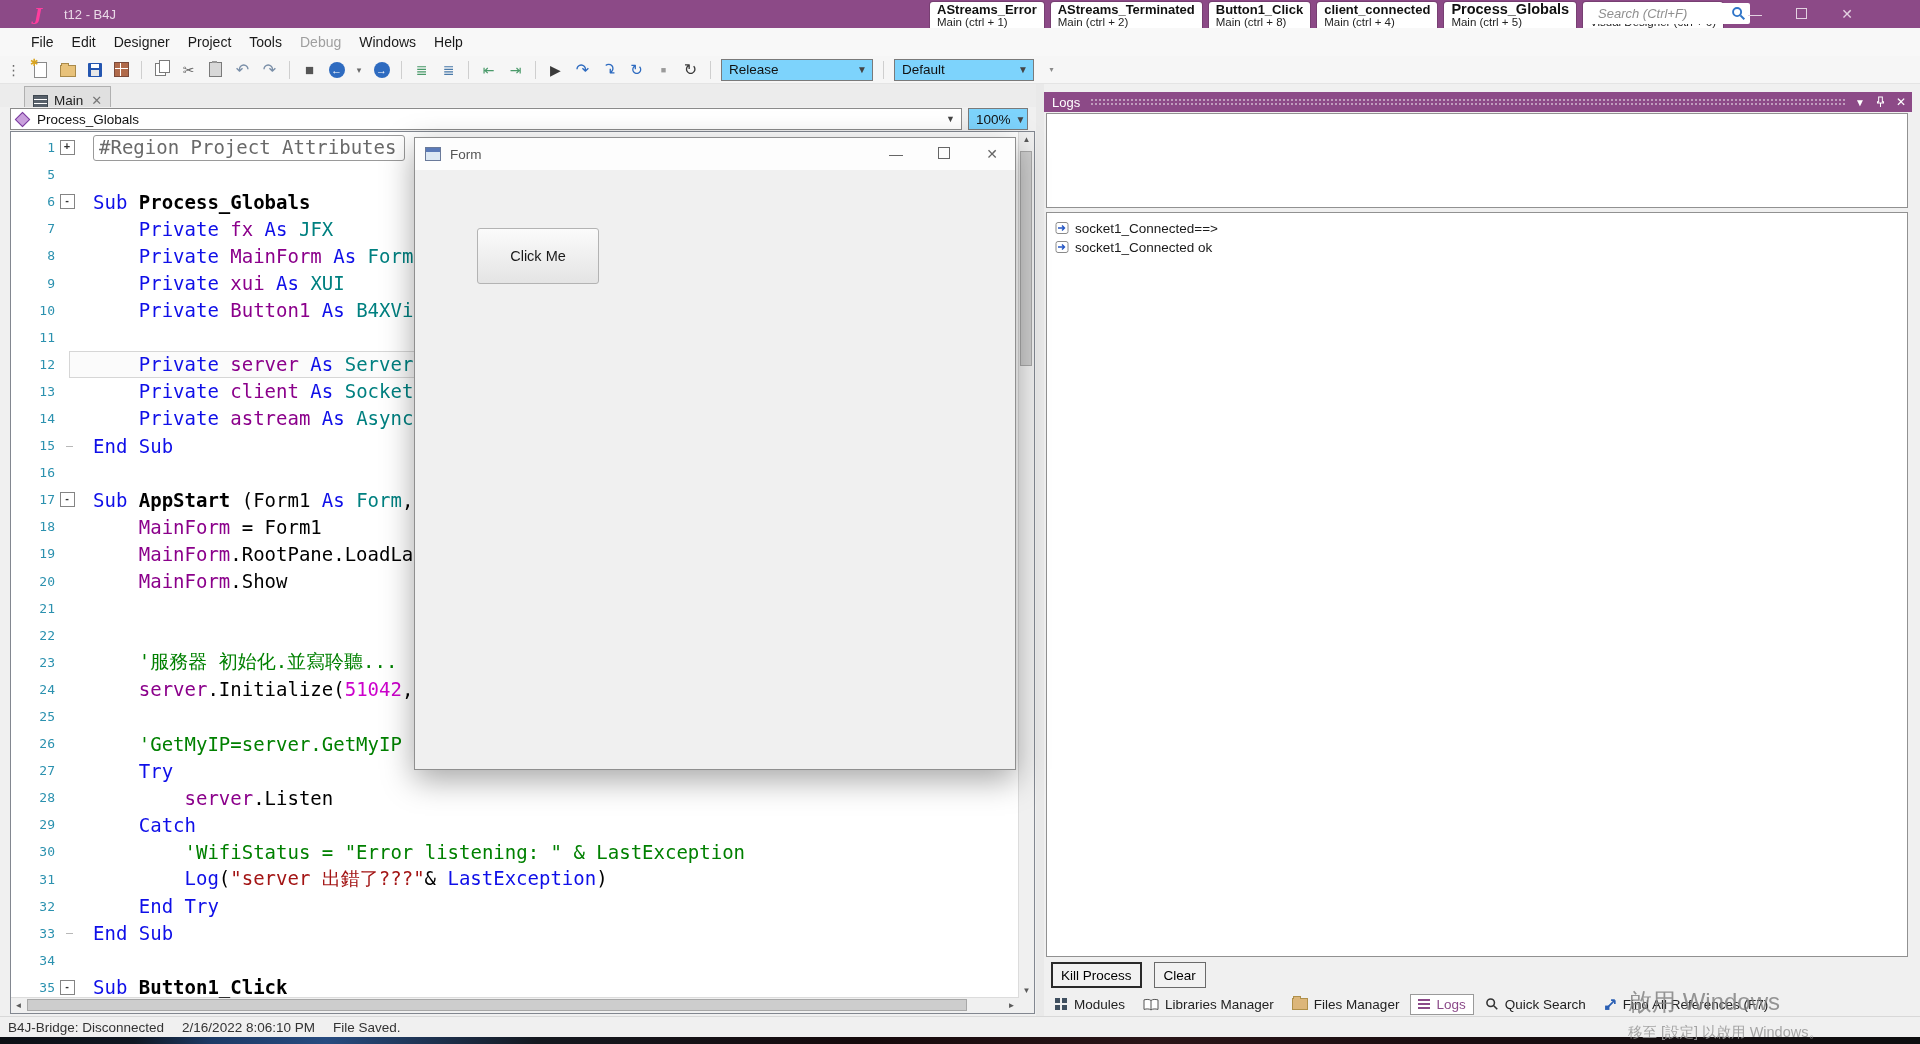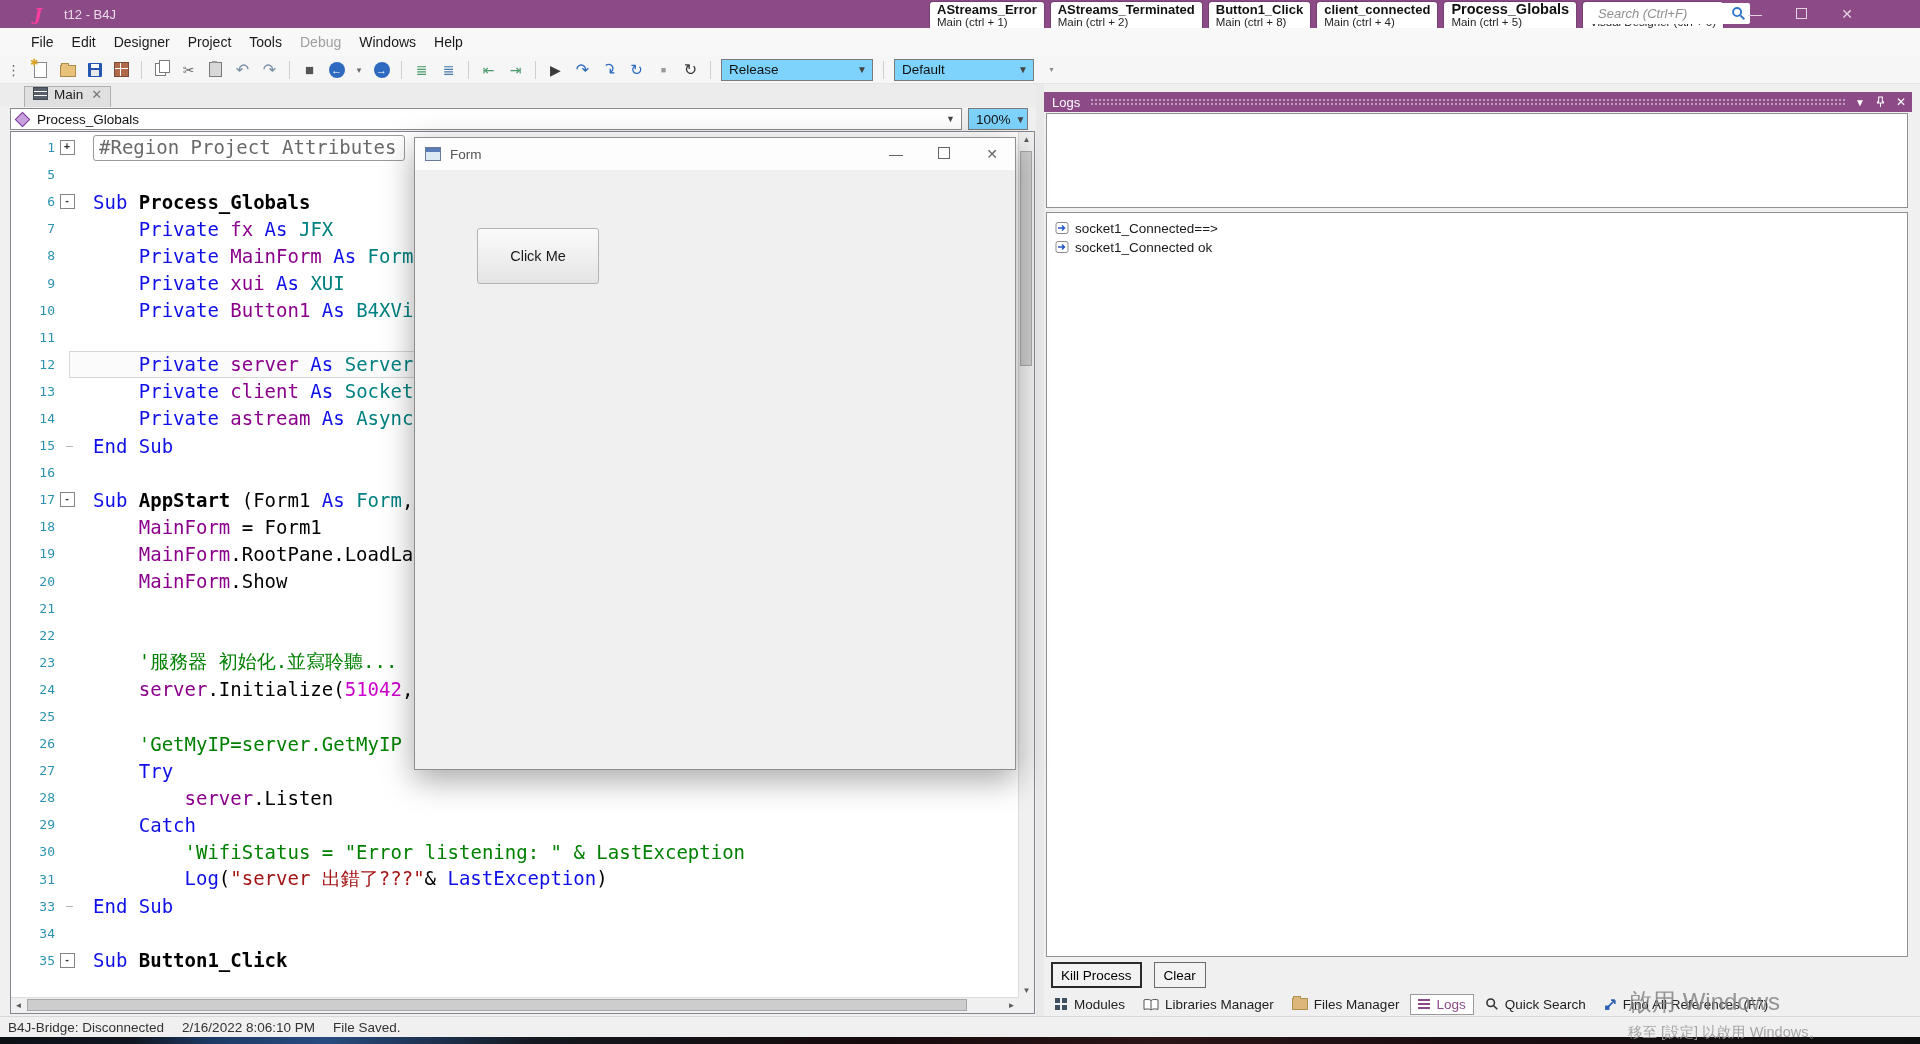--- a/index.html
+++ b/index.html
@@ -48,21 +48,21 @@
   .i-circle{width:16px;height:16px;border-radius:50%;background:#2e6bc0;color:#fff;font-size:11px;line-height:16px;text-align:center;font-weight:bold;}
   .glyph-blue{color:#2e6bc0;}
   .glyph-dark{color:#3a3a3a;}
   .glyph-teal{color:#4a9a6a;}
   .glyph-steel{color:#4a7aaa;}
   .combo{height:22px;background:#7dd3fc;border:1px solid #7a7a7a;display:flex;align-items:center;font-size:13.5px;color:#111;padding-left:7px;box-sizing:border-box;}
   .combo .caret{margin-left:auto;padding:0 5px;color:#444;font-size:10px;}
   
   .doctabs{left:0;top:84px;width:1036px;height:23px;background:#ececec;}
   .doctab{position:absolute;left:24px;top:2px;height:21px;background:#e0e0e0;border:1px solid #b0b0b0;border-bottom:none;
-          display:flex;align-items:flex-start;gap:6px;padding:0 8px;font-size:13.5px;color:#222;}
+          display:flex;align-items:flex-end;gap:6px;padding:0 8px;font-size:13.5px;color:#222;}
   .mod-icon{width:13px;height:11px;background:linear-gradient(#57606a 3px,#fff 3px 4px,#57606a 4px 7px,#fff 7px 8px,#57606a 8px);border:1px solid #3f4851;}
   .doctab .close{color:#777;font-size:13px;margin-left:2px;}
   
   .navrow{left:0;top:107px;width:1036px;height:24px;background:#f0f0f0;}
   .nav-combo{position:absolute;left:10px;top:1px;width:952px;height:22px;background:#fff;border:1px solid #8a8a8a;
              display:flex;align-items:center;box-sizing:border-box;padding-left:6px;font-size:13.5px;color:#111;}
   .diamond{width:9px;height:9px;border:1px solid #7a3b9e;background:#c9a0dc;transform:rotate(45deg);margin-right:9px;}
   .zoom-combo{position:absolute;left:968px;top:1px;width:60px;height:22px;}
   
   .editor{left:10px;top:131px;width:1025px;height:883px;background:#fff;border:1px solid #828790;box-sizing:border-box;}
@@ -287,20 +287,21 @@
       <div class="code-line"><span class="ln">22</span><span class="fold g"></span><span class="code-text"></span></div>
       <div class="code-line"><span class="ln">23</span><span class="fold g"></span><span class="code-text"><span class="c-txt">    </span><span class="c-cmt">'服務器 初始化.並寫聆聽...</span></span></div>
       <div class="code-line"><span class="ln">24</span><span class="fold g"></span><span class="code-text"><span class="c-txt">    </span><span class="c-var">server</span><span class="c-txt">.Initialize(</span><span class="c-num">51042</span><span class="c-txt">,</span></span></div>
       <div class="code-line"><span class="ln">25</span><span class="fold g"></span><span class="code-text"></span></div>
       <div class="code-line"><span class="ln">26</span><span class="fold g"></span><span class="code-text"><span class="c-txt">    </span><span class="c-cmt">'GetMyIP=server.GetMyIP</span></span></div>
       <div class="code-line"><span class="ln">27</span><span class="fold g"></span><span class="code-text"><span class="c-txt">    </span><span class="c-kw">Try</span></span></div>
       <div class="code-line"><span class="ln">28</span><span class="fold g"></span><span class="code-text"><span class="c-txt">        </span><span class="c-var">server</span><span class="c-txt">.Listen</span></span></div>
       <div class="code-line"><span class="ln">29</span><span class="fold g"></span><span class="code-text"><span class="c-txt">    </span><span class="c-kw">Catch</span></span></div>
       <div class="code-line"><span class="ln">30</span><span class="fold g"></span><span class="code-text"><span class="c-txt">        </span><span class="c-cmt">'WifiStatus = "Error listening: " &amp; LastException</span></span></div>
       <div class="code-line"><span class="ln">31</span><span class="fold g"></span><span class="code-text"><span class="c-txt">        </span><span class="c-kw">Log</span><span class="c-txt">(</span><span class="c-str">"server 出錯了???"</span><span class="c-txt">&amp; </span><span class="c-kw">LastException</span><span class="c-txt">)</span></span></div>
+      <div class="code-line"><span class="ln">32</span><span class="fold g"></span><span class="code-text"><span class="c-txt">    </span><span class="c-kw">End Try</span></span></div>
       <div class="code-line"><span class="ln">33</span><span class="fold gc"></span><span class="code-text"><span class="c-kw">End Sub</span></span></div>
       <div class="code-line"><span class="ln">34</span><span class="fold"></span><span class="code-text"></span></div>
       <div class="code-line"><span class="ln">35</span><span class="fold"><span class="fold-box">-</span></span><span class="code-text"><span class="c-kw">Sub </span><span class="c-bold">Button1_Click</span></span></div>
     </div>
   <div class="vscroll">
     <span class="sarrow" style="top:0;">▲</span>
     <div class="vthumb"></div>
     <span class="sarrow" style="bottom:0;">▼</span>
   </div>
   <div class="hscroll">

